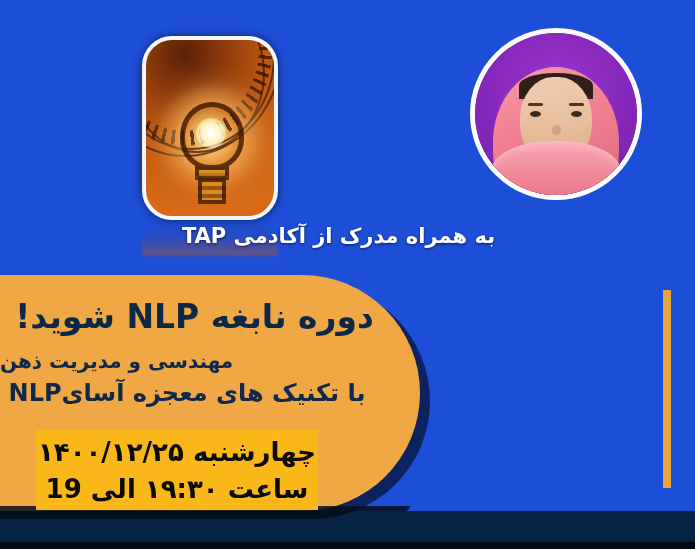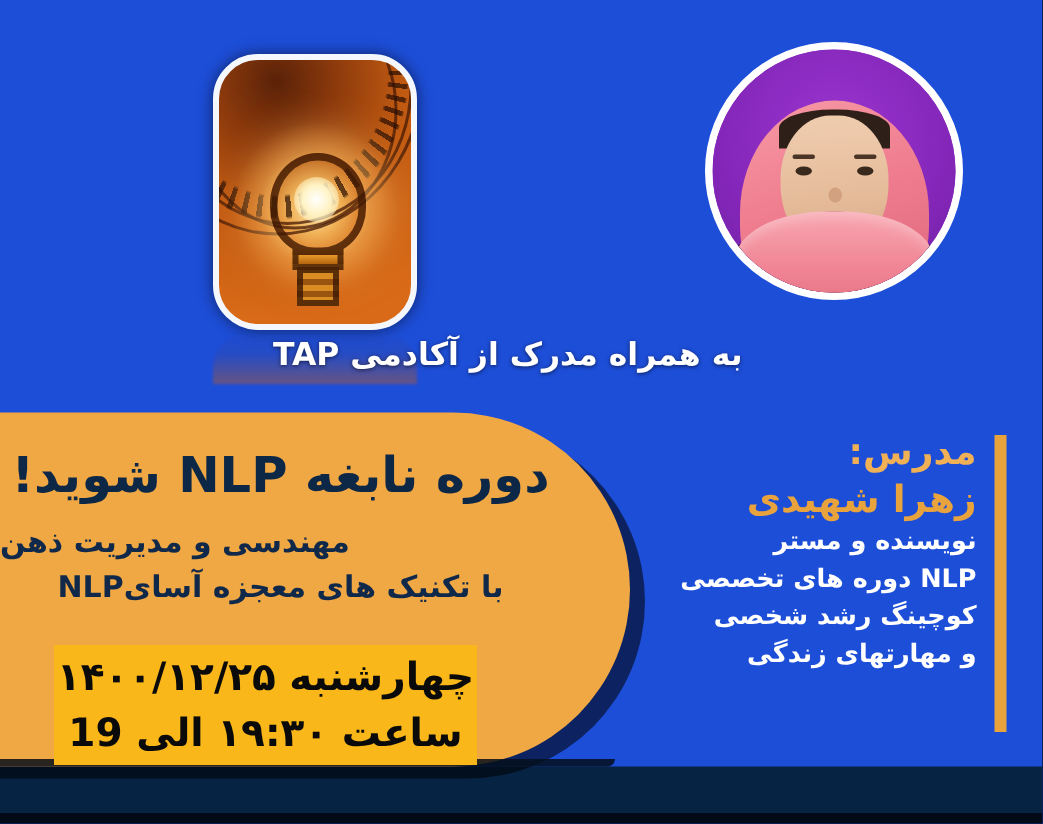--- a/index.html
+++ b/index.html
@@ -254,21 +254,21 @@
     position: absolute;
     left: 40px;
     right: 46px;
     top: 0;
     bottom: 0;
   }
   .headline {
     position: absolute;
     top: 22px;
     left: 0; right: 0;
-    text-align: center;
+    text-align: right;
     color: #0d2747;
     font-size: 33px;
     font-weight: bold;
     white-space: nowrap;
   }
   .headline .lat { direction: ltr; unicode-bidi: embed; }
   .sub1 {
     position: absolute;
     top: 74px;
     left: 0; right: 0;
@@ -277,21 +277,21 @@
     font-size: 20px;
     font-weight: bold;
     white-space: nowrap;
   }
   .sub2 {
     position: absolute;
     top: 104px;
     left: 0; right: 0;
     text-align: center;
     color: #10294a;
-    font-size: 20px;
+    font-size: 24px;
     font-weight: bold;
     white-space: nowrap;
   }
   .sub2 .lat { direction: ltr; unicode-bidi: embed; }
 
   
   .date-chip {
     position: absolute;
     left: 20px;
     top: 430px;
@@ -407,25 +407,14 @@
       </div>
     </div>
   </div>
 
   <div class="date-chip">
     <div class="date-line">چهارشنبه ۱۴۰۰/۱۲/۲۵</div>
     <div class="date-line">ساعت ۱۹:۳۰ الی 19</div>
   </div>
 
   <div class="accent-bar"></div>
-  <div class="instructor">
-    <div class="ins-label">مدرس:</div>
-    <div class="ins-name">زهرا شهیدی</div>
-    <div class="ins-role">نویسنده و مستر</div>
-    <div class="ins-role">
-      <span class="lat">NLP</span>
-      <span>دوره های تخصصی</span>
-    </div>
-    <div class="ins-role">کوچینگ رشد شخصی</div>
-    <div class="ins-role">و مهارتهای زندگی</div>
-  </div>
 
 </div>
 
 </body></html>

